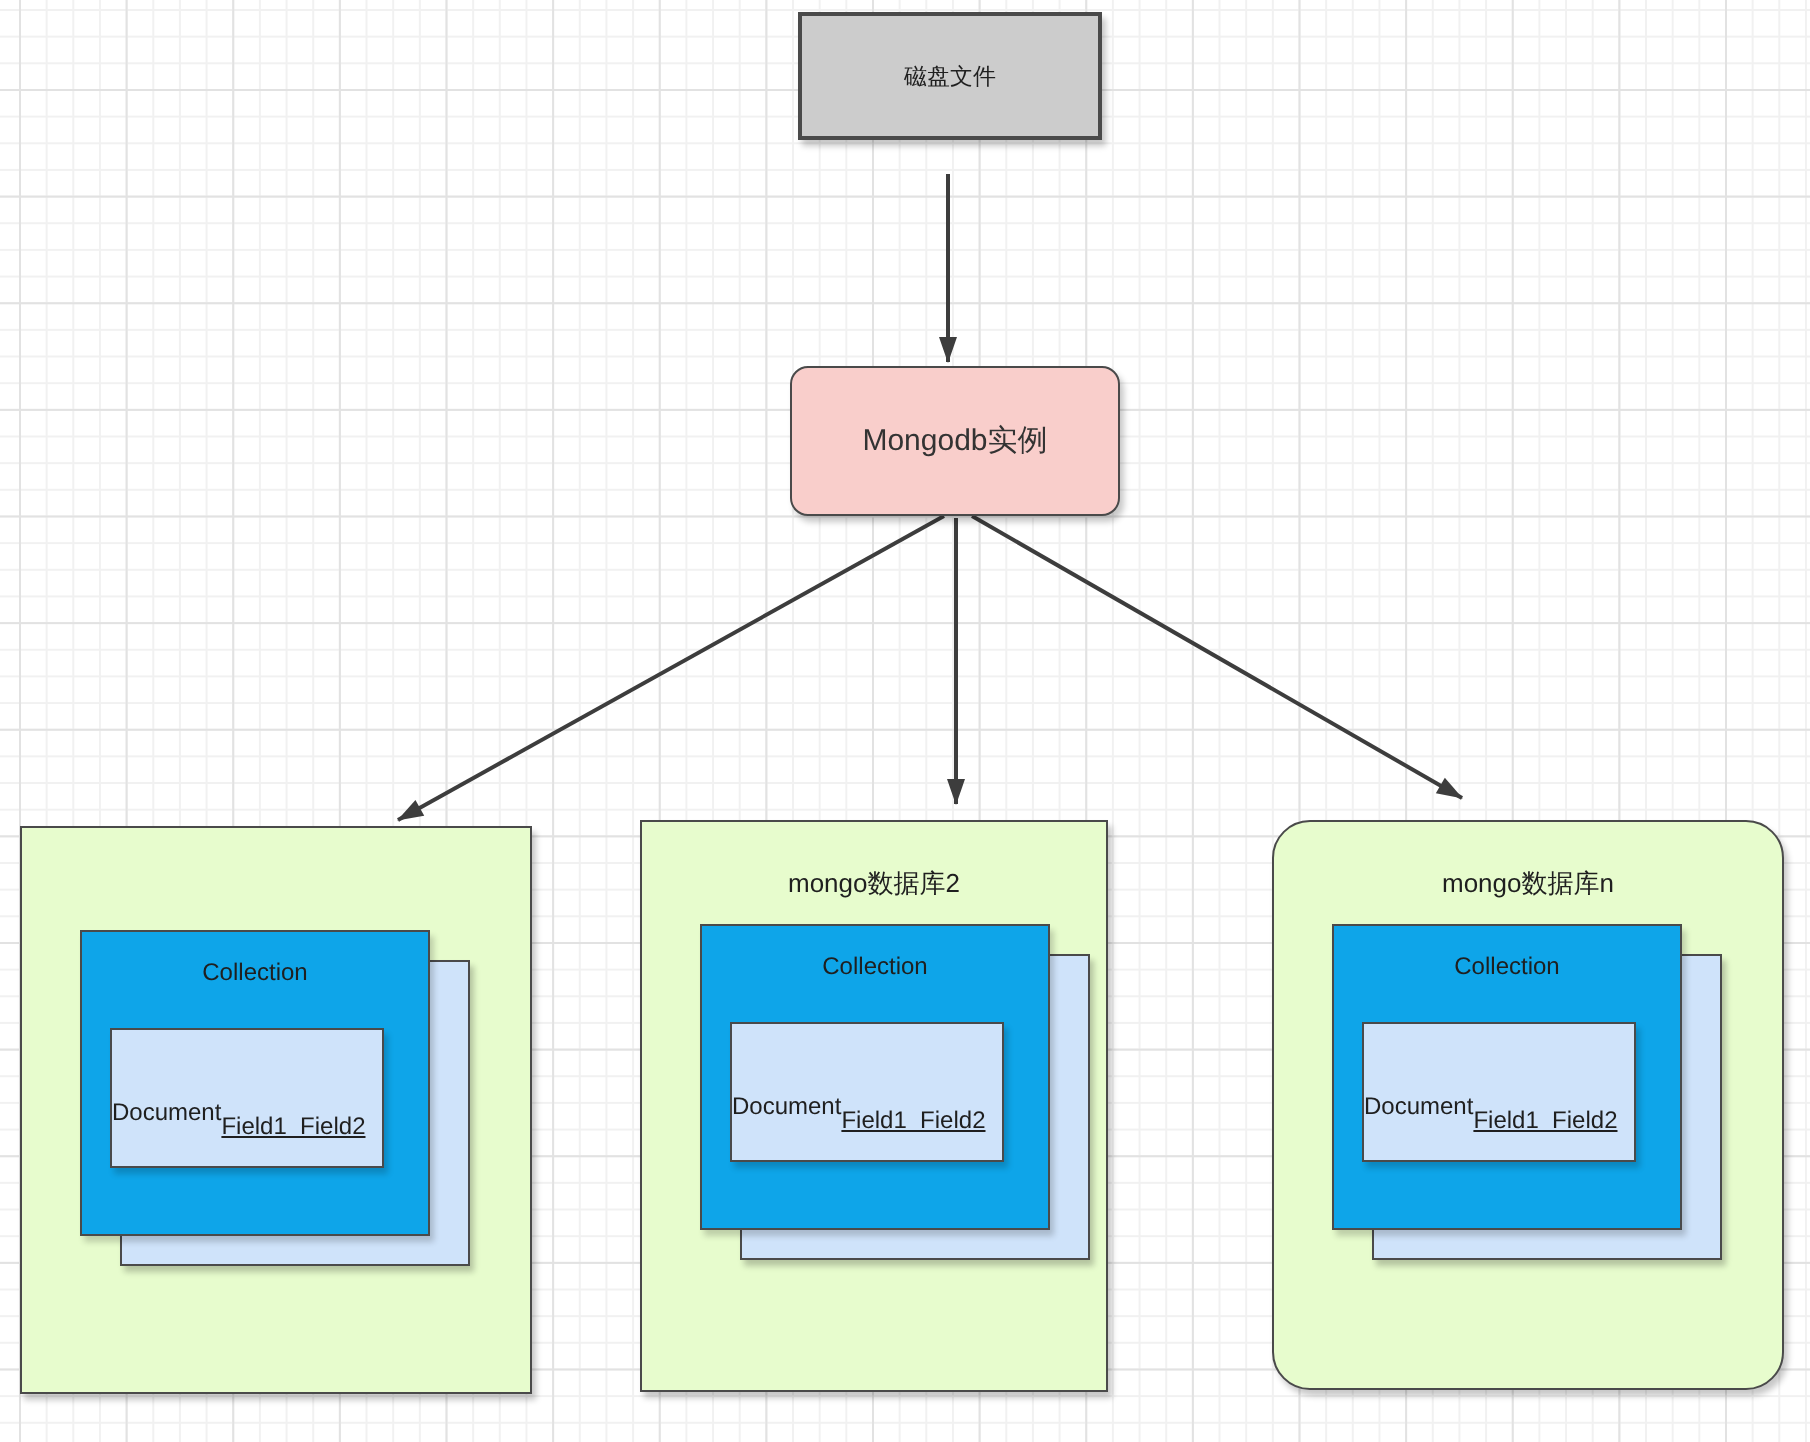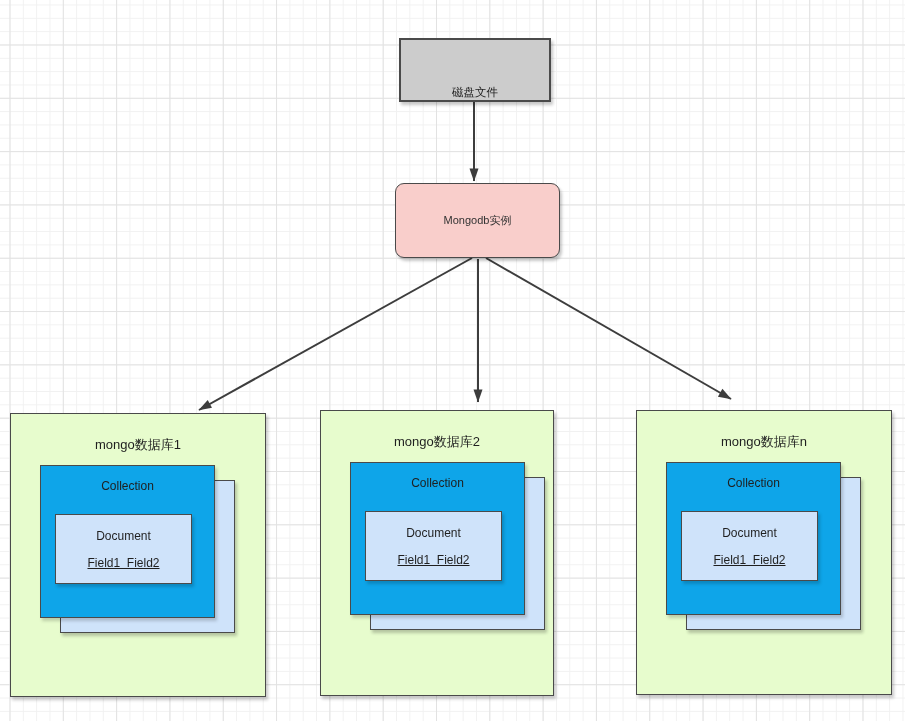--- a/index.html
+++ b/index.html
@@ -26,32 +26,32 @@
       0 4.5px;
   }
   .node {
     position:absolute;
     box-sizing:border-box;
     border:1.5px solid #4a4a4a;
     box-shadow:2px 3px 3px rgba(0,0,0,0.22);
     color:#1f1f1f;
   }
   .disk-file {
-    left:399px; top:38px; width:152px; height:64px;
+    left:399px; top:6px; width:152px; height:64px;
     background:#cccccc;
     border-width:2.5px;
-    display:flex; align-items:flex-end; justify-content:center;
+    display:flex; align-items:center; justify-content:center;
     font-size:11.5px;
   }
   .instance {
     left:395px; top:183px; width:165px; height:75px;
     background:#f9cecb;
     border-radius:9px;
     display:flex; align-items:center; justify-content:center;
-    font-size:11px; color:#333333;
+    font-size:15px; color:#333333;
   }
   .db {
     position:absolute;
     box-sizing:border-box;
     background:#e7fccd;
     border:1.5px solid #4a4a4a;
     box-shadow:2px 3px 3px rgba(0,0,0,0.22);
   }
   .db-title {
     position:absolute; top:22px; left:0; width:100%;
@@ -70,21 +70,21 @@
     box-shadow:2px 3px 3px rgba(0,0,0,0.18);
   }
   .coll-title {
     margin-top:13px; text-align:center; font-size:12px; color:#1f1f1f;
   }
   .doc {
     position:absolute; left:14px; top:48px; width:137px; height:70px;
     box-sizing:border-box;
     background:#cfe3fa; border:1.5px solid #4a4a4a;
     box-shadow:2px 3px 3px rgba(0,0,0,0.18);
-    display:flex; flex-direction:column; align-items:center;
+    display:flex; flex-direction:row; align-items:center;
     padding-top:14px;
     font-size:12px; color:#1f1f1f;
   }
   .doc-fields { margin-top:13px; white-space:pre;text-decoration:underline; }
   .arrows {
     position:absolute; left:0; top:0; width:905px; height:721px;
     pointer-events:none;
   }
   .arrows line { stroke:#3d3d3d; stroke-width:2; }
   .watermark {
@@ -113,21 +113,20 @@
 
   <div class="node disk-file">
     <span>磁盘文件</span>
   </div>
 
   <div class="node instance">
     <span>Mongodb实例</span>
   </div>
 
   <div class="db" style="left:10px; top:413px; width:256px; height:284px;">
-    <div class="db-title">mongo数据库1</div>
     <div class="coll-back"></div>
     <div class="coll">
       <div class="coll-title">Collection</div>
       <div class="doc">
         <span>Document</span>
         <span class="doc-fields">Field1  Field2</span>
       </div>
     </div>
   </div>
 
@@ -136,21 +135,21 @@
     <div class="coll-back"></div>
     <div class="coll">
       <div class="coll-title">Collection</div>
       <div class="doc">
         <span>Document</span>
         <span class="doc-fields">Field1  Field2</span>
       </div>
     </div>
   </div>
 
-  <div class="db" style="left:636px; top:410px; width:256px; height:285px;">
+  <div class="db" style="left:636px; top:410px; width:256px; height:285px;border-radius:19px;">
     <div class="db-title">mongo数据库n</div>
     <div class="coll-back"></div>
     <div class="coll">
       <div class="coll-title">Collection</div>
       <div class="doc">
         <span>Document</span>
         <span class="doc-fields">Field1  Field2</span>
       </div>
     </div>
   </div>

